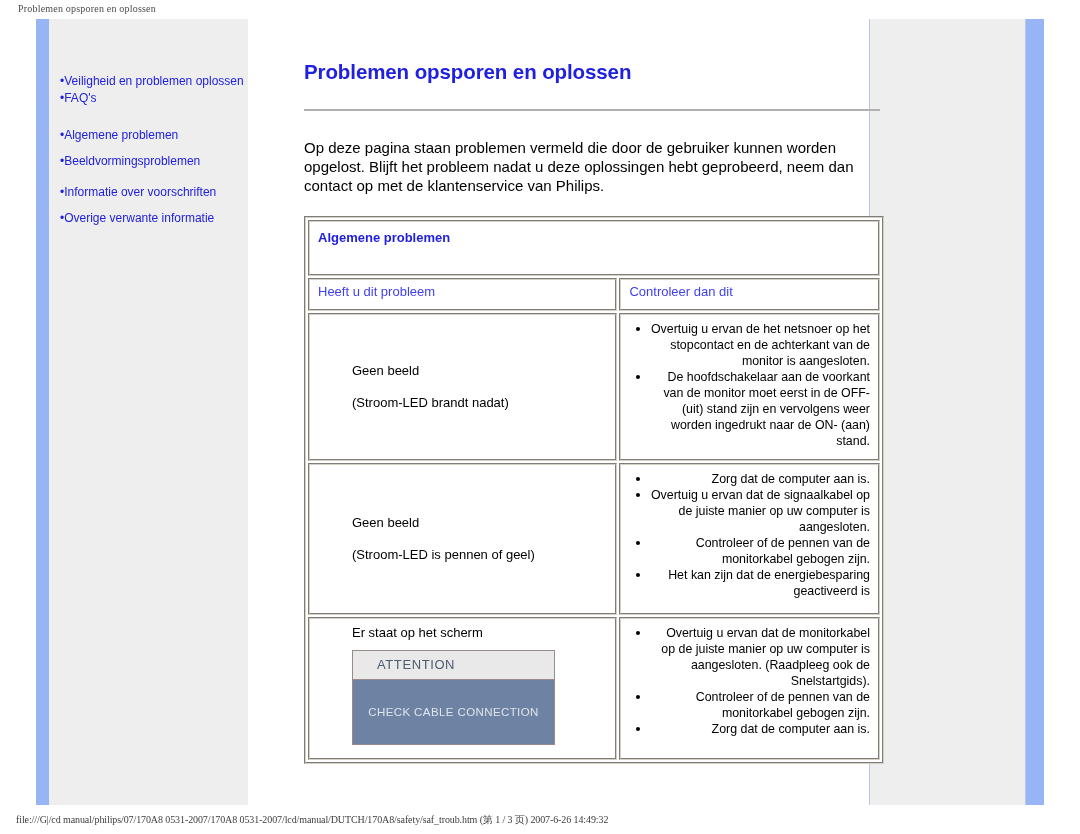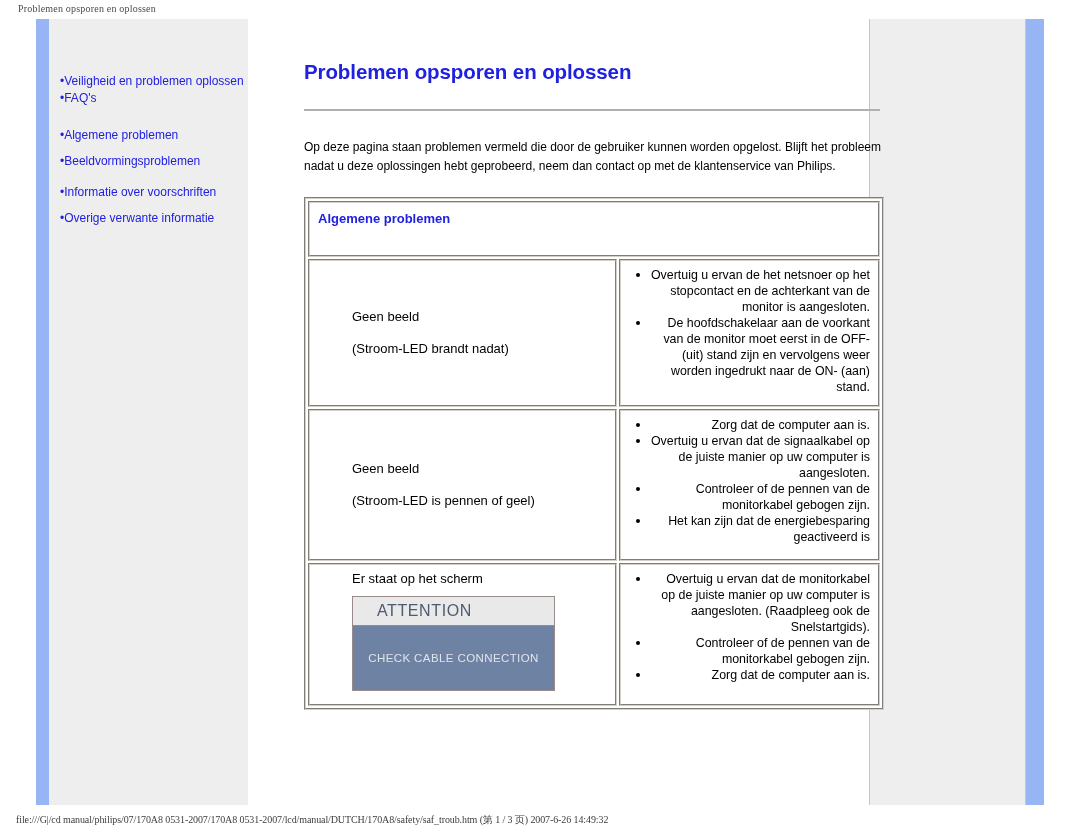--- a/index.html
+++ b/index.html
@@ -126,21 +126,21 @@
   }
   .rule {
     margin-top: 25px;
     width: 576px;
     height: 2px;
     background: #b0b0b0;
   }
   .intro {
     margin-top: 27px;
     width: 578px;
-    font-size: 12px;
+    font-size: 15px;
     line-height: 19px;
     color: #000000;
   }
 
   
   .tbl-wrap {
     margin-top: 21px;
     width: 576px;
     border: 2px groove #d4d0c8;
     background: #ffffff;
@@ -220,21 +220,21 @@
     width: 201px;
     border: 1px solid #9a8a8a;
     background: #6e82a3;
   }
   .attn-top {
     background: #e9e9e9;
     border-bottom: 1px solid #9a8a8a;
     height: 28px;
     line-height: 28px;
     padding-left: 24px;
-    font-size: 16px;
+    font-size: 13px;
     color: #4e5b6e;
     letter-spacing: .6px;
   }
   .attn-body {
     height: 64px;
     display: flex;
     align-items: center;
     justify-content: center;
     color: #dfe4ec;
     font-size: 11.5px;
@@ -283,20 +283,24 @@
     <h1 class="page-title">Problemen opsporen en oplossen</h1>
     <div class="rule"></div>
     <p class="intro">Op deze pagina staan problemen vermeld die door de gebruiker kunnen worden opgelost. Blijft het probleem nadat u deze oplossingen hebt geprobeerd, neem dan contact op met de klantenservice van Philips.</p>
 
     <div class="tbl-wrap">
       <table class="tbl">
         <tbody>
           <tr>
             <td class="section-head" colspan="2">Algemene problemen</td>
           </tr>
+          <tr>
+            <td class="col-head">Heeft u dit probleem</td>
+            <td class="col-head">Controleer dan dit</td>
+          </tr>
 
           <tr>
             <td class="q-cell q-pad-a">
               <div class="q-line">Geen beeld</div>
               <div class="q-spacer"></div>
               <div class="q-line">(Stroom-LED brandt nadat)</div>
             </td>
             <td class="a-cell">
               <ul class="checks">
                 <li>Overtuig u ervan de het netsnoer op het stopcontact en de achterkant van de monitor is aangesloten.</li>

